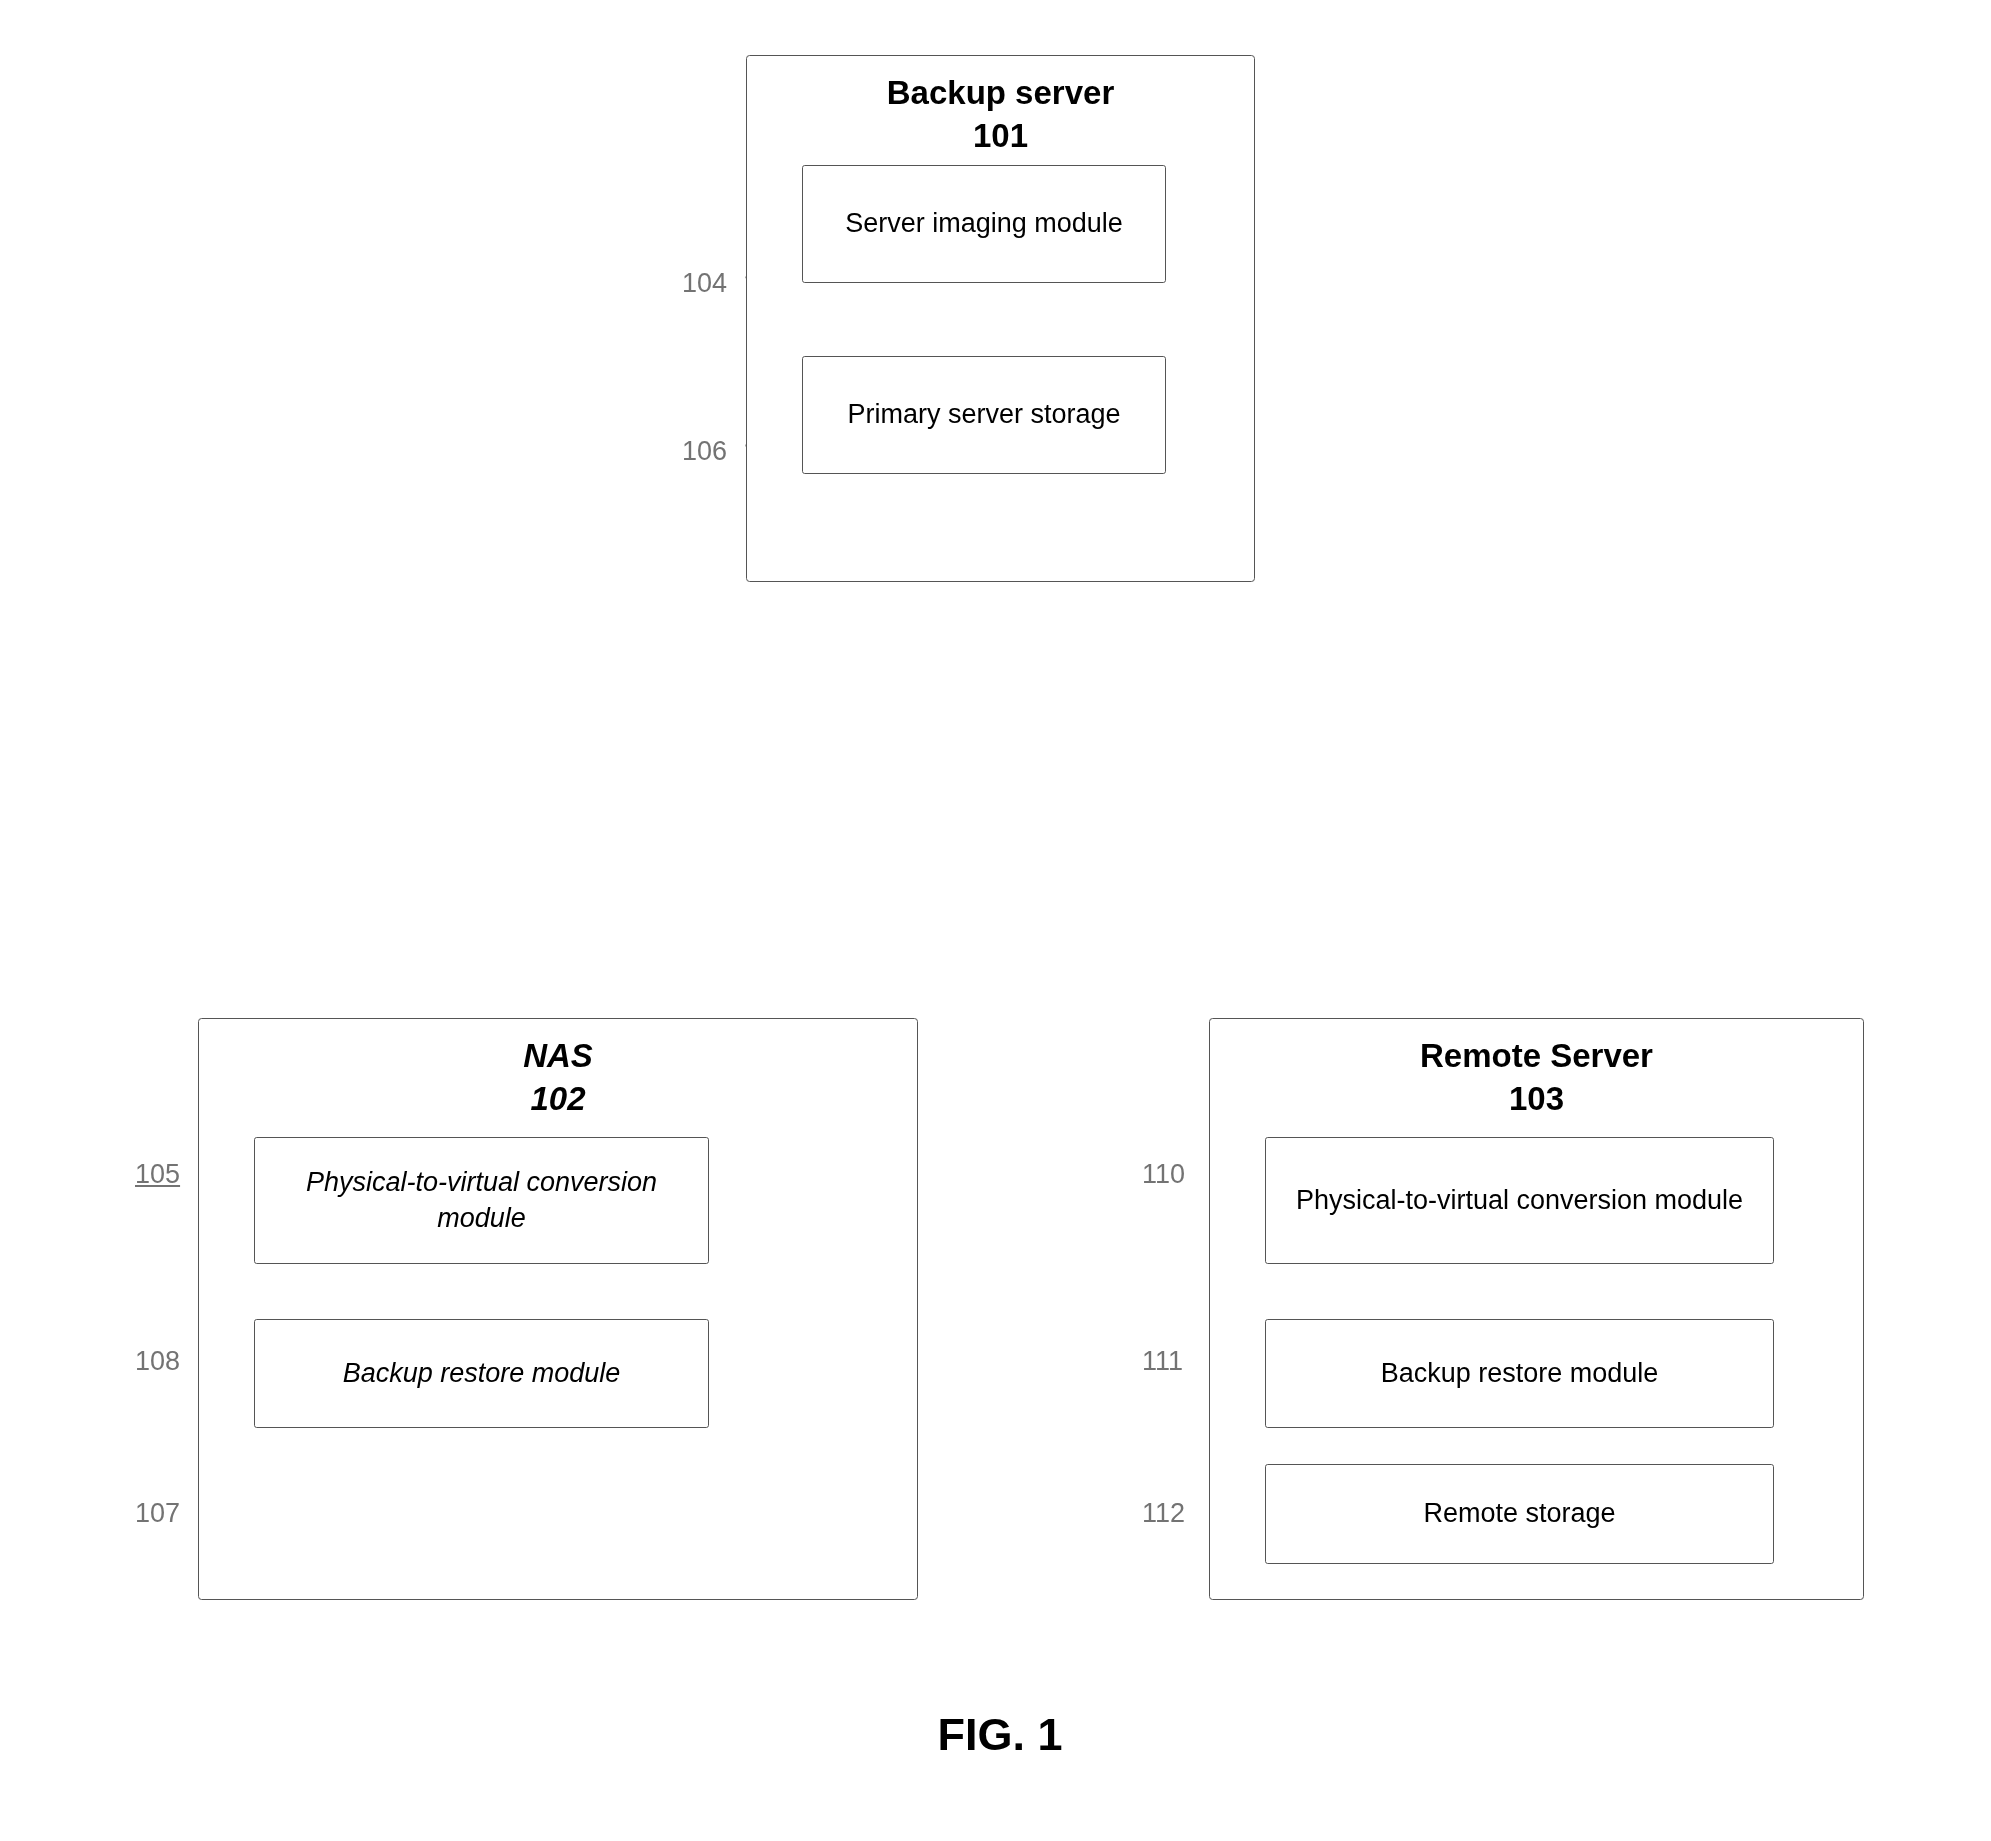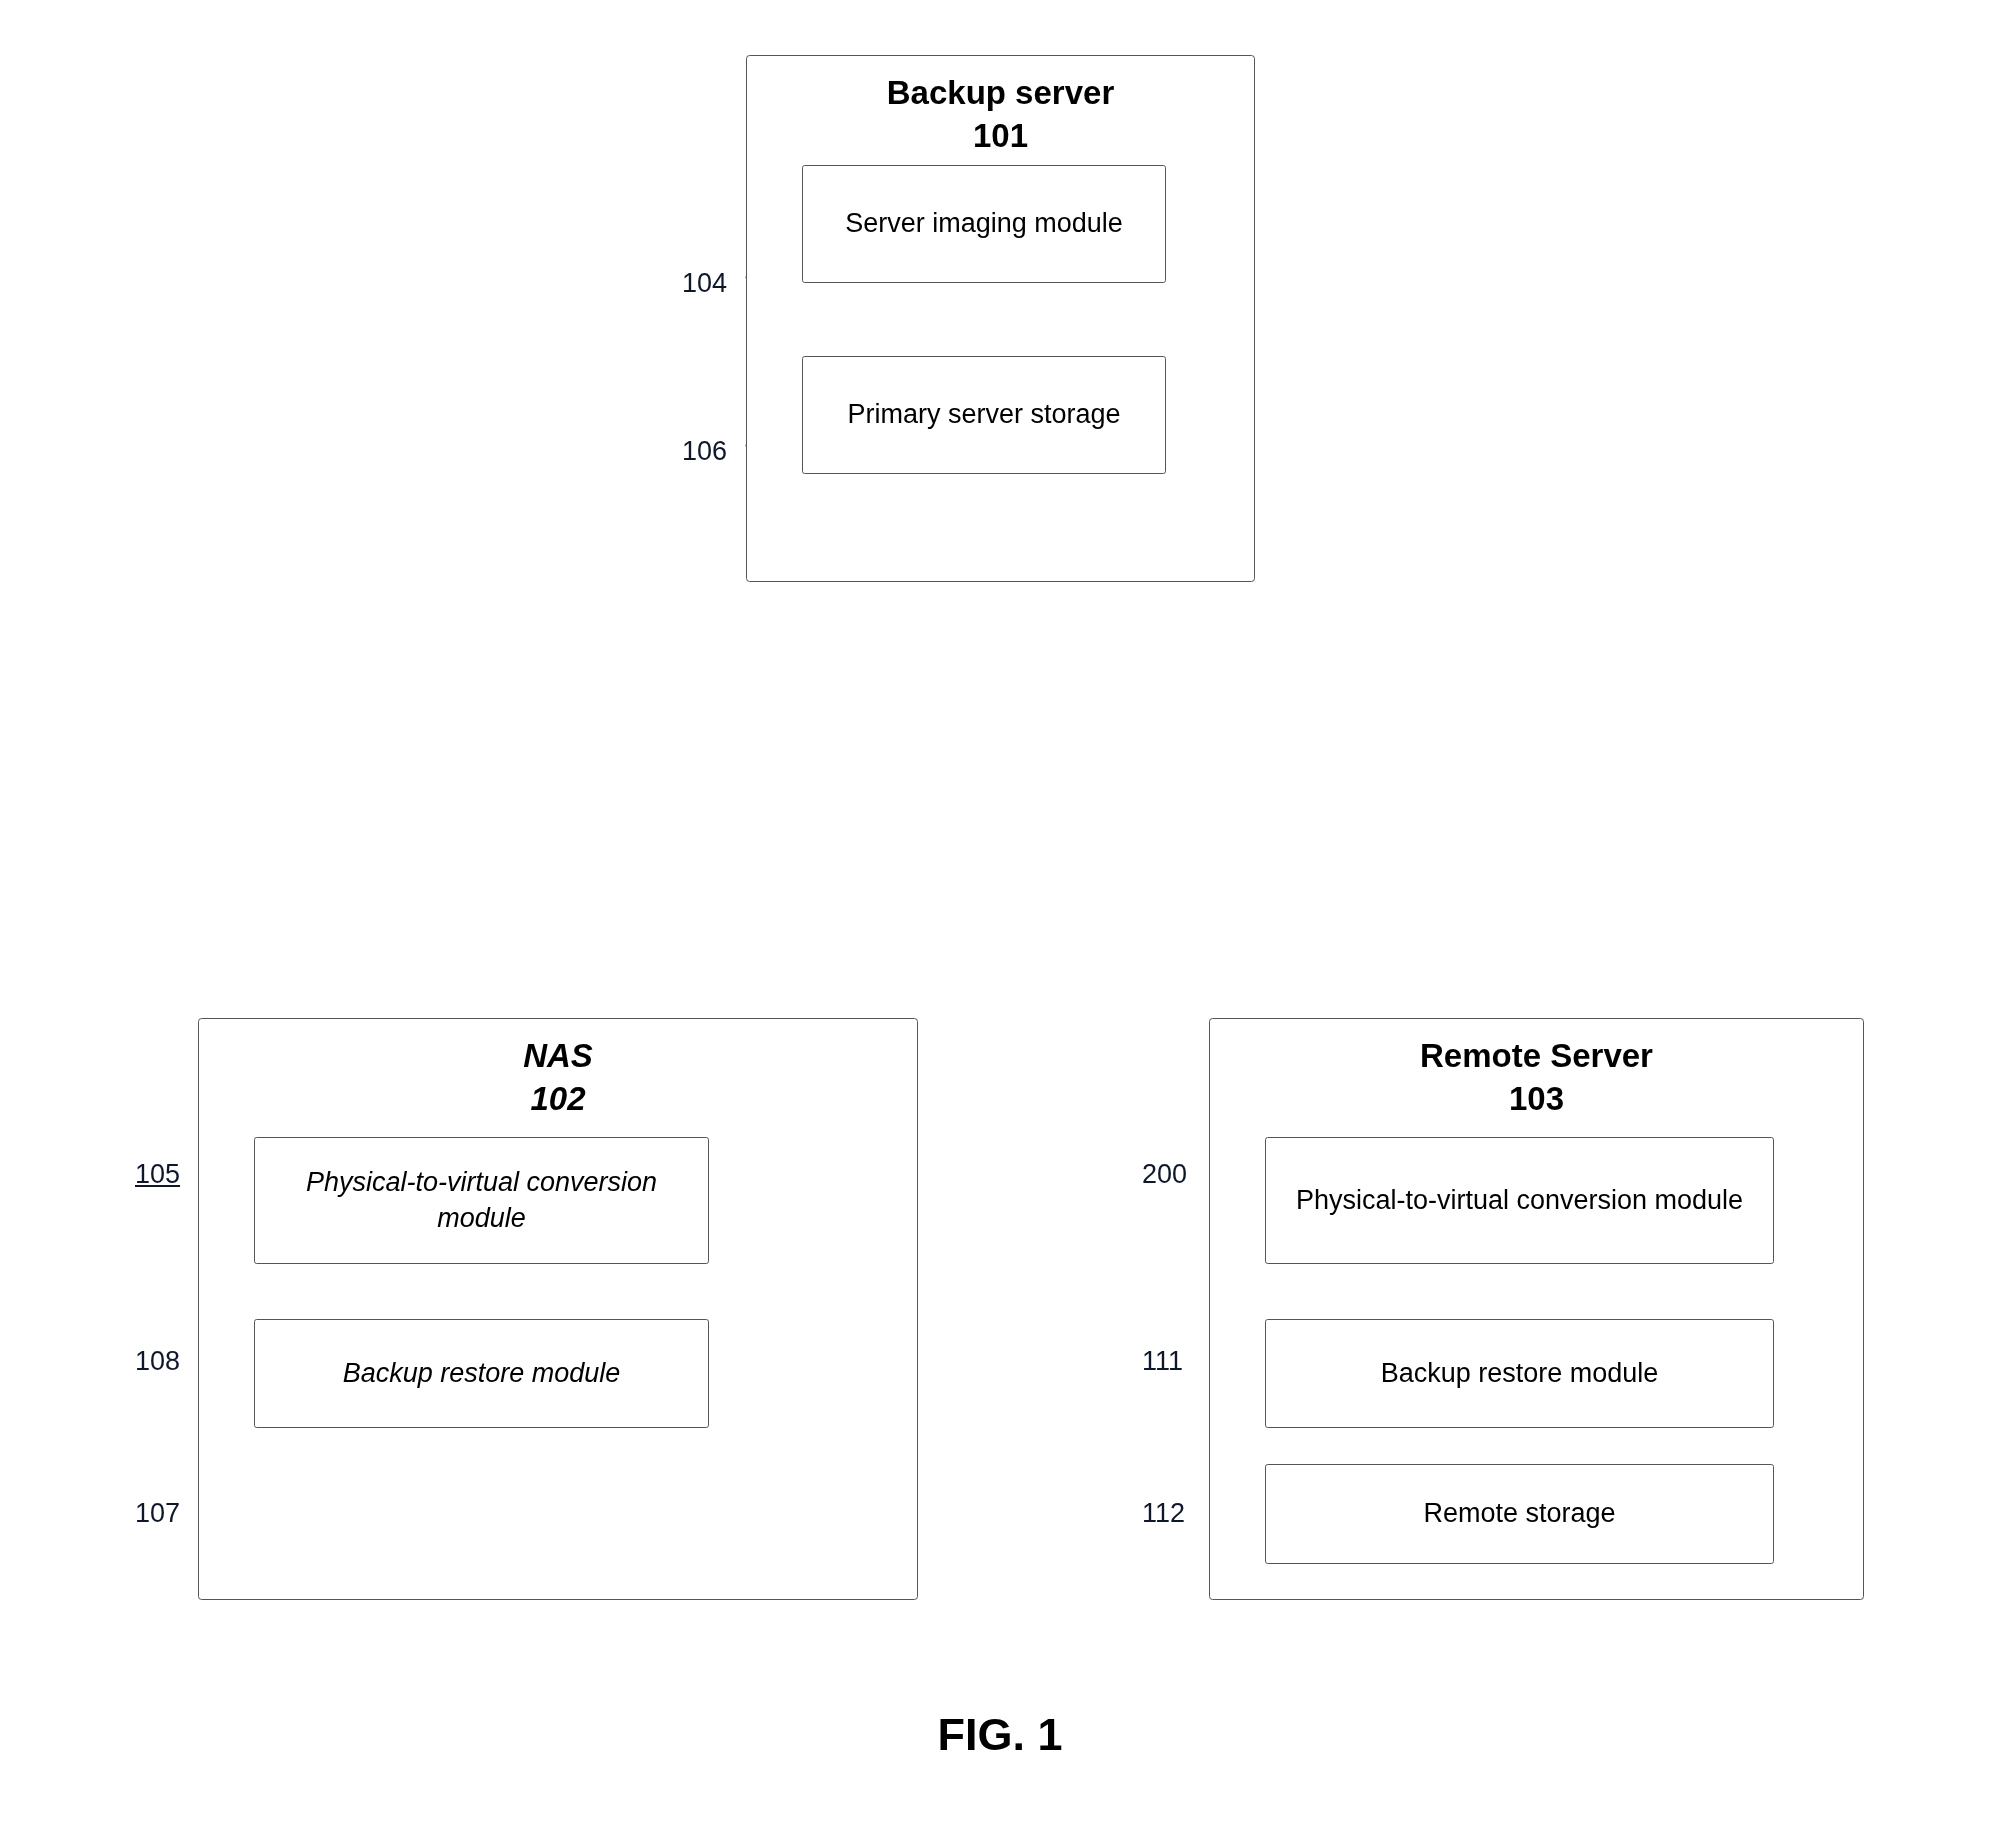--- a/index.html
+++ b/index.html
@@ -56,21 +56,21 @@
       font-weight: normal;
       line-height: 1.3;
       padding: 7.3px 11px;
     }
 
     
     .ref-label {
       position: absolute;
       font-size: 27px;
       font-weight: normal;
-      color: #0f172a;
+      color: #737373;
     }
 
     
     .connector-svg {
       position: absolute;
       top: 0;
       left: 0;
       width: 100%;
       height: 100%;
       pointer-events: none;
@@ -157,20 +157,20 @@
 
     <div class="inner-box" style="left:55px; top:300px; width:509px; height:109px;">
       <span class="inner-box-label">Backup restore module</span>
     </div>
 
     <div class="inner-box" style="left:55px; top:445px; width:509px; height:100px;align-items:center;">
       <span class="inner-box-label">Remote storage</span>
     </div>
   </div>
 
-  <div class="ref-label" style="left:1142px; top:1159px;">200</div>
+  <div class="ref-label" style="left:1142px; top:1159px;">110</div>
   <div class="ref-label" style="left:1142px; top:1346px;">111</div>
   <div class="ref-label" style="left:1142px; top:1498px;">112</div>
 
   <div class="fig-label" style="left:818px; top:1709px; width:364px;">FIG. 1</div>
 
 </div>
 
 
 </body></html>

